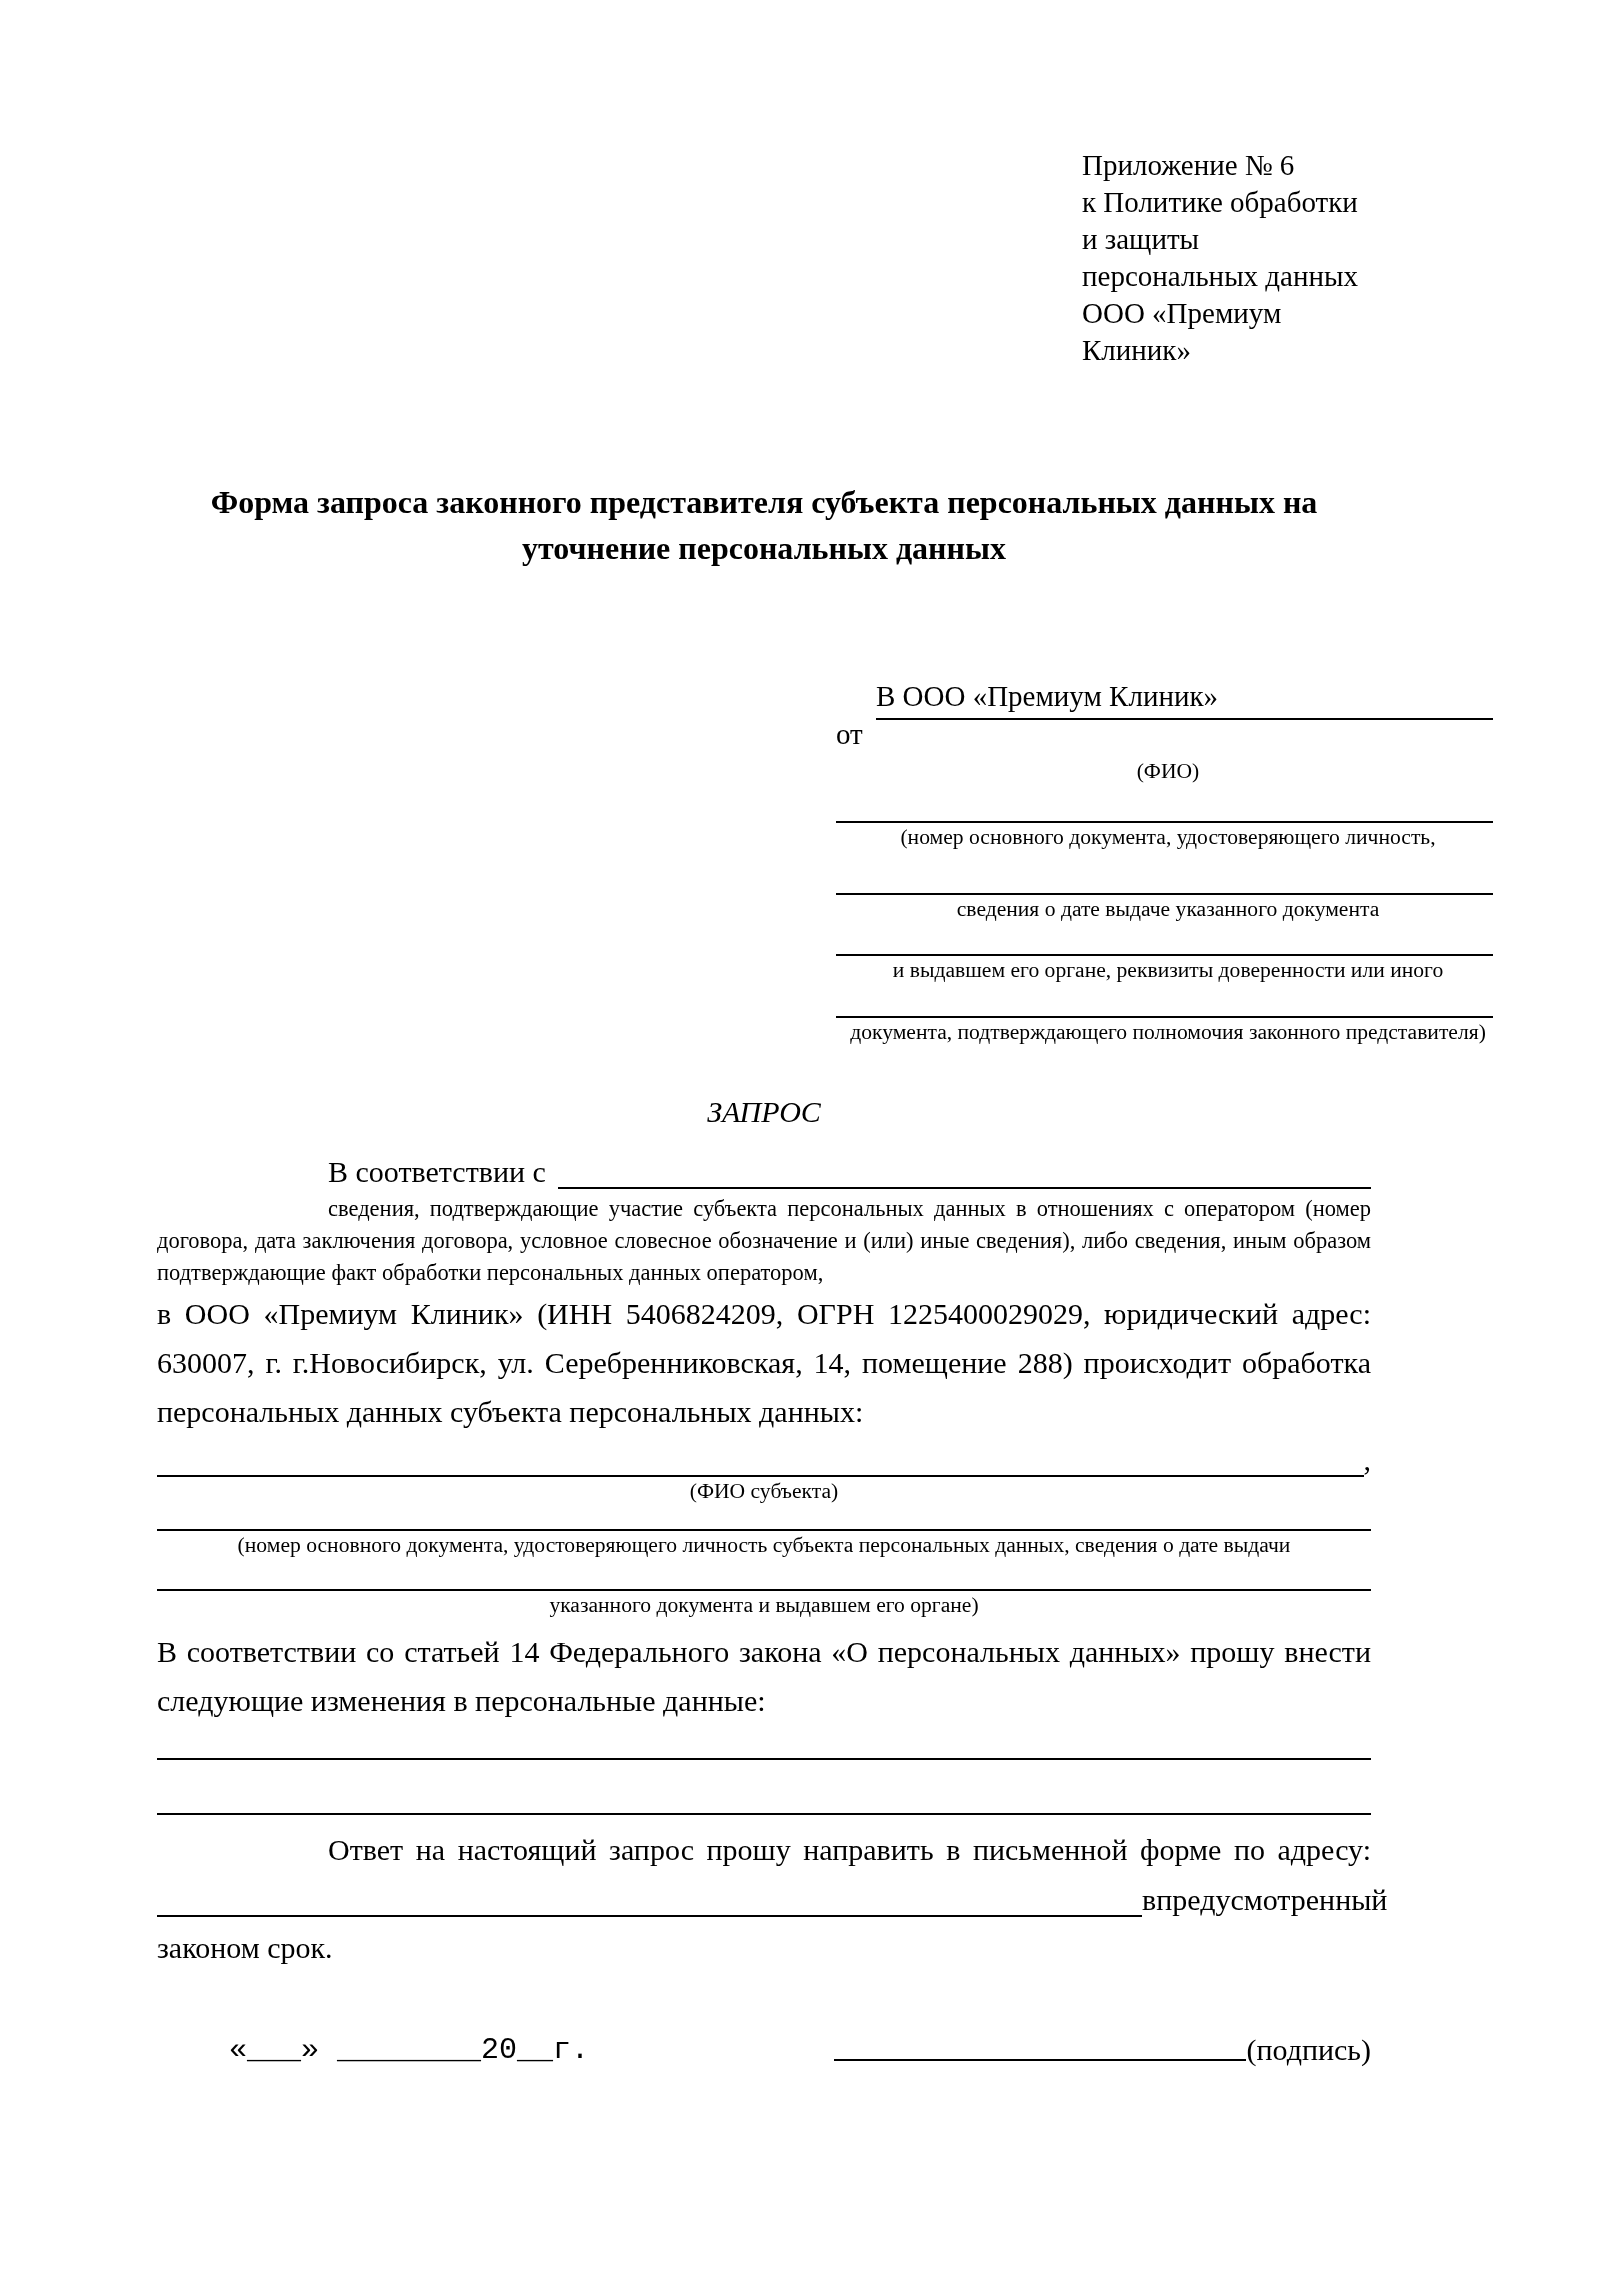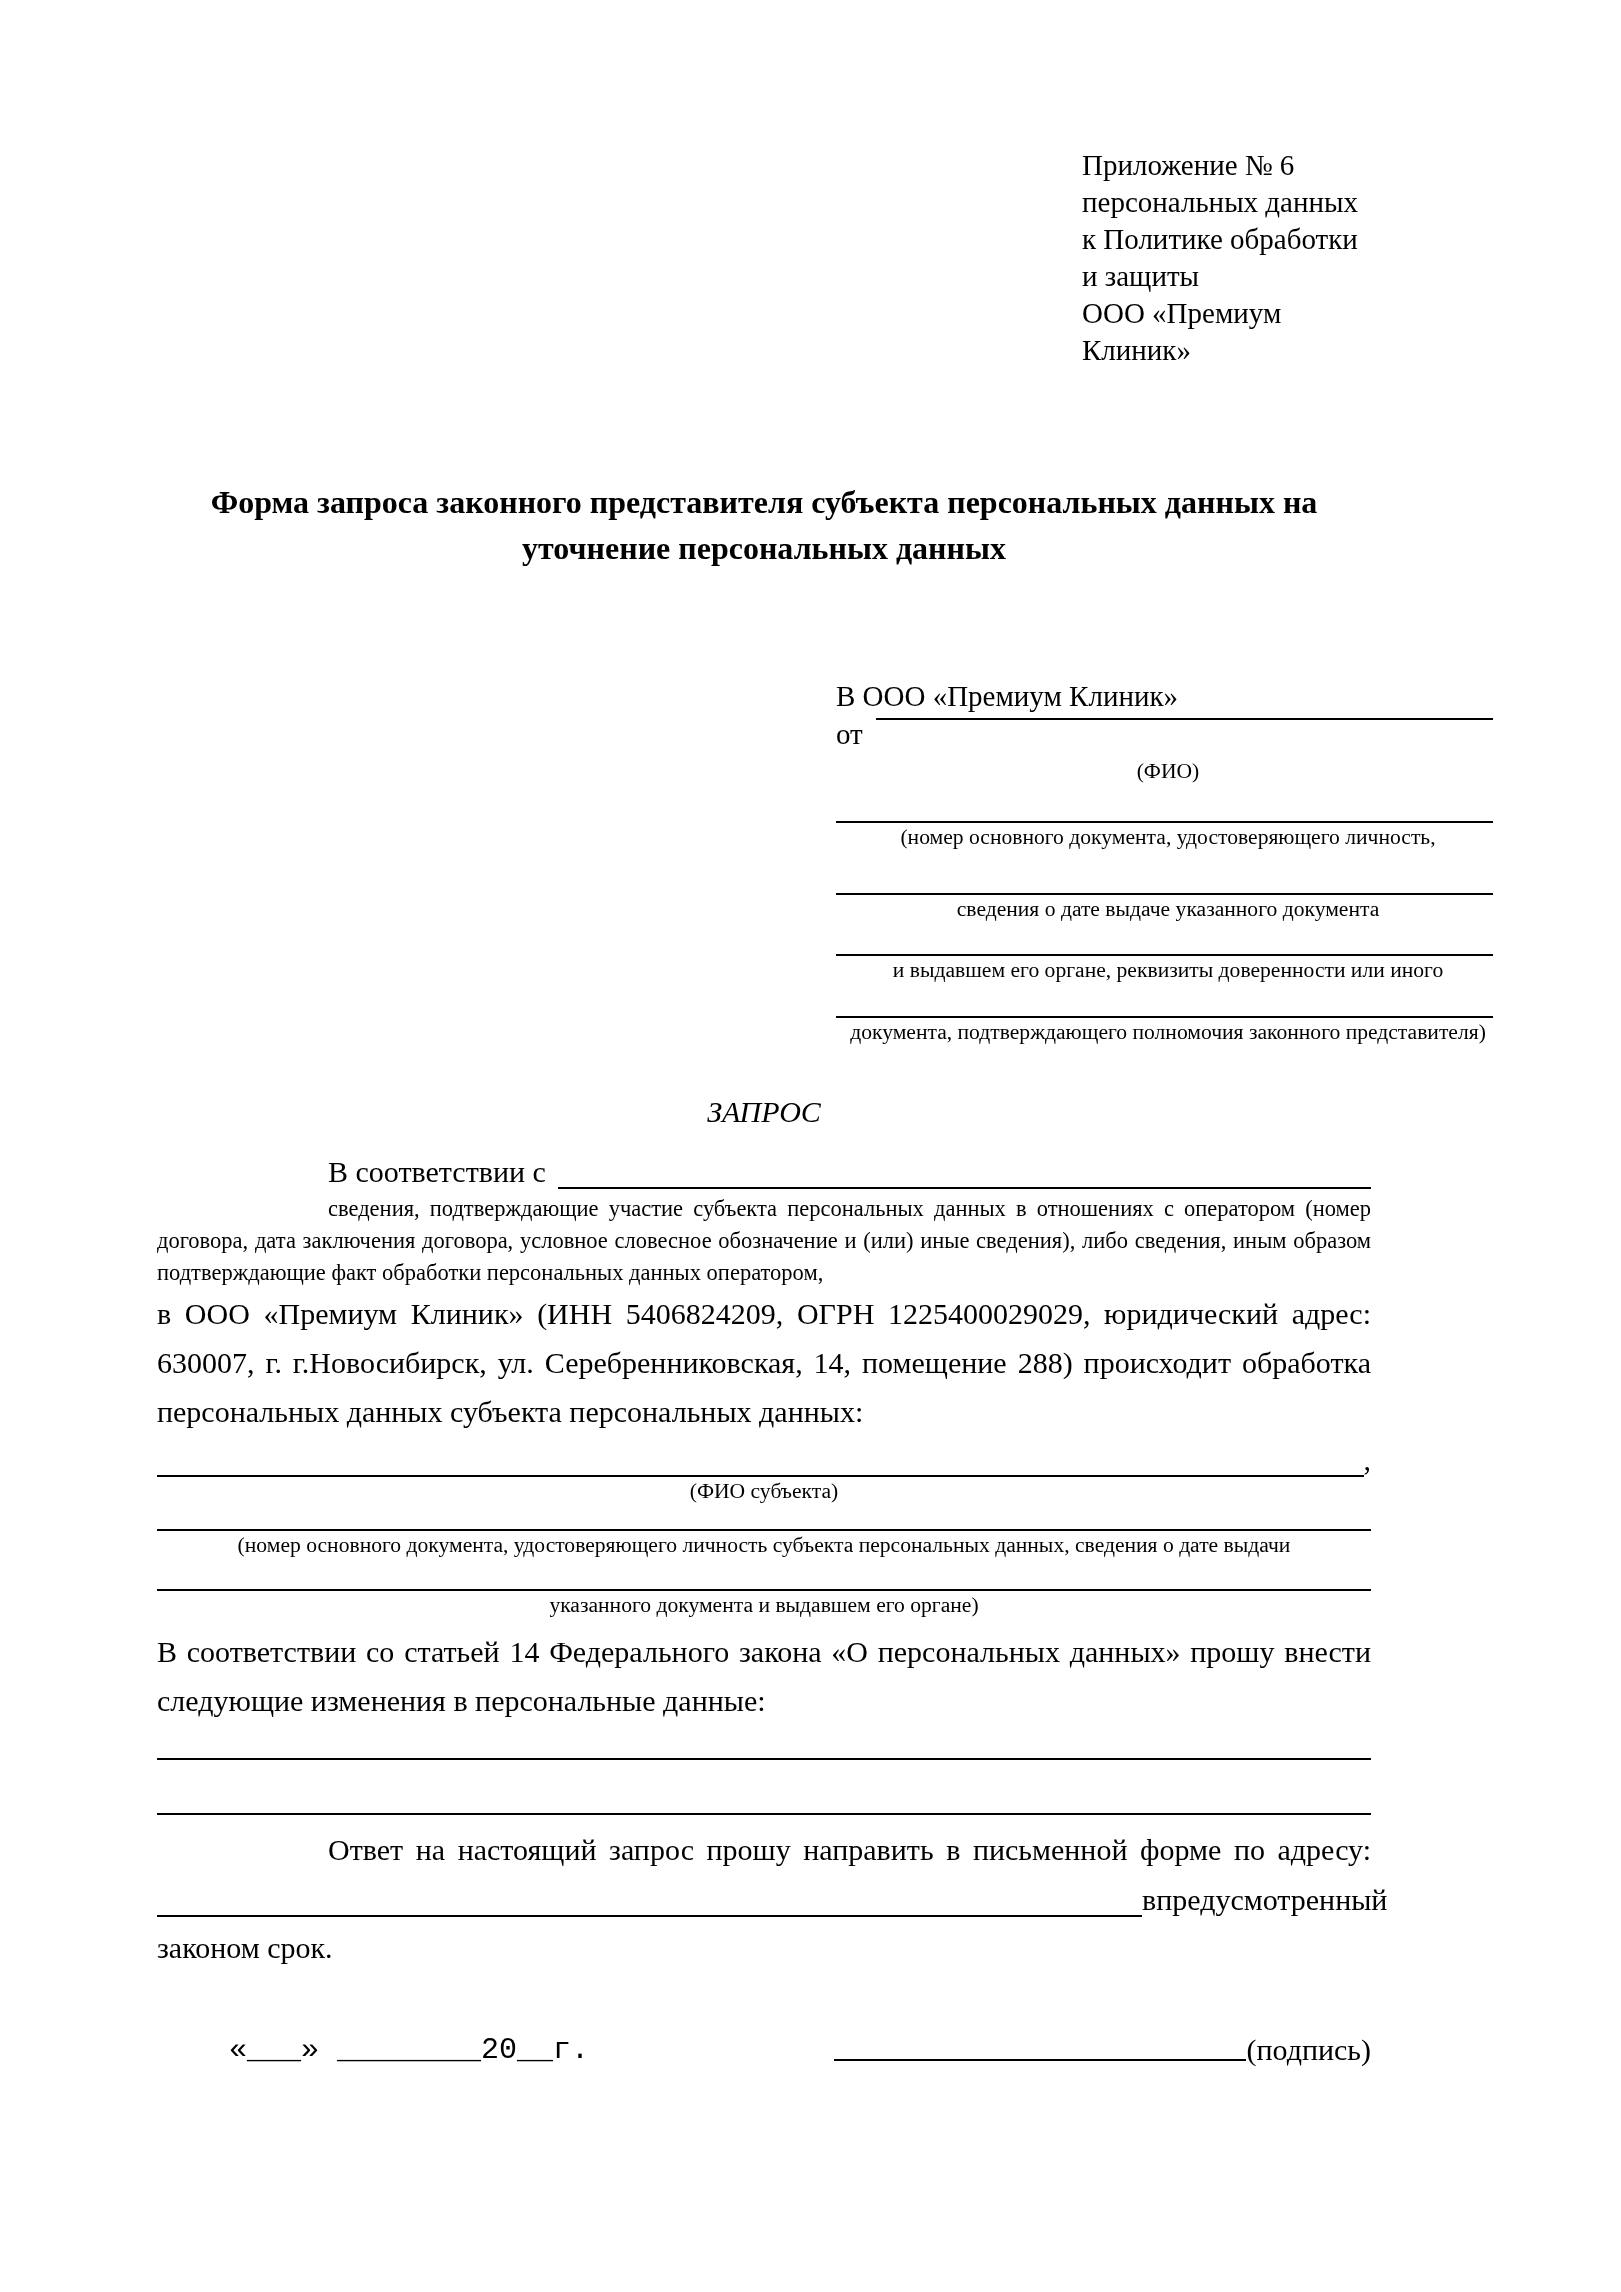--- a/index.html
+++ b/index.html
@@ -35,21 +35,21 @@
     text-align: center;
     line-height: 46px;
   }
   
   .addressee {
     margin-top: 103px;
     margin-left: 679px;
     width: 664px;
     font-size: 29px;
   }
-  .addressee .to-line { line-height: 44px; }
+  .addressee .to-line { line-height: 44px; margin-left: 40px; }
   .from-row {
     display: flex;
     align-items: flex-start;
     height: 39px;
   }
   .from-row .from-label { white-space: nowrap; }
   .fill {
     flex: 1 1 auto;
     border-bottom: 2.9px solid #000;
   }
@@ -151,22 +151,22 @@
     margin-bottom: 5.9px;
   }
 </style>
 </head>
 <body>
 
 <div class="page">
 
   <div class="appendix">
     <div>Приложение № 6</div>
+    <div>к Политике обработки и защиты</div>
     <div>персональных данных</div>
-    <div>к Политике обработки и защиты</div>
     <div>ООО «Премиум Клиник»</div>
   </div>
 
   <div class="title">Форма запроса законного представителя субъекта персональных данных на уточнение персональных данных</div>
 
   <div class="addressee">
     <div class="to-line">В ООО «Премиум Клиник»</div>
     <div class="from-row">
       <span class="from-label">от</span>
       <span class="fill"></span>

